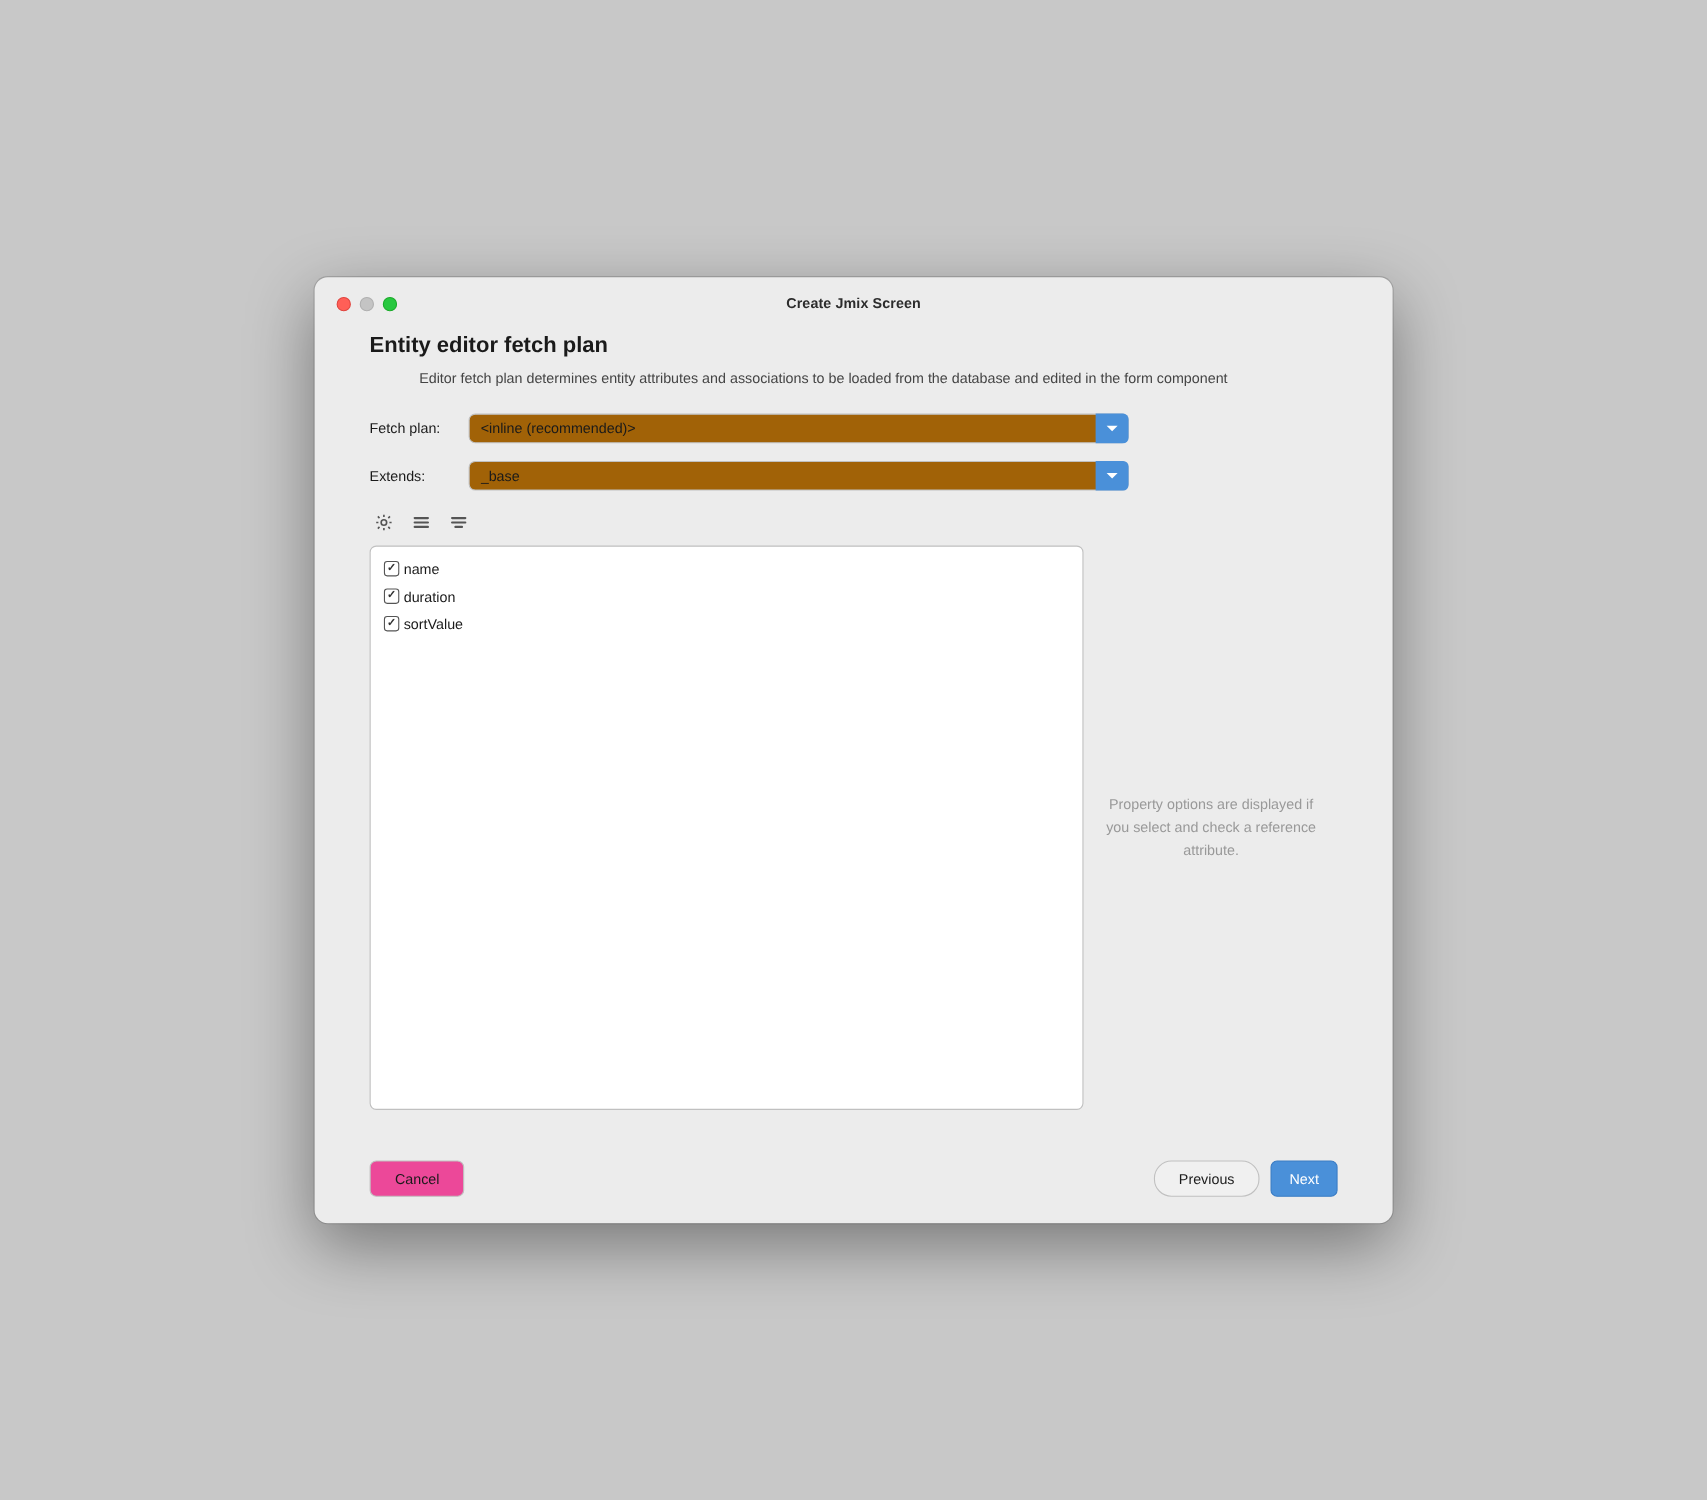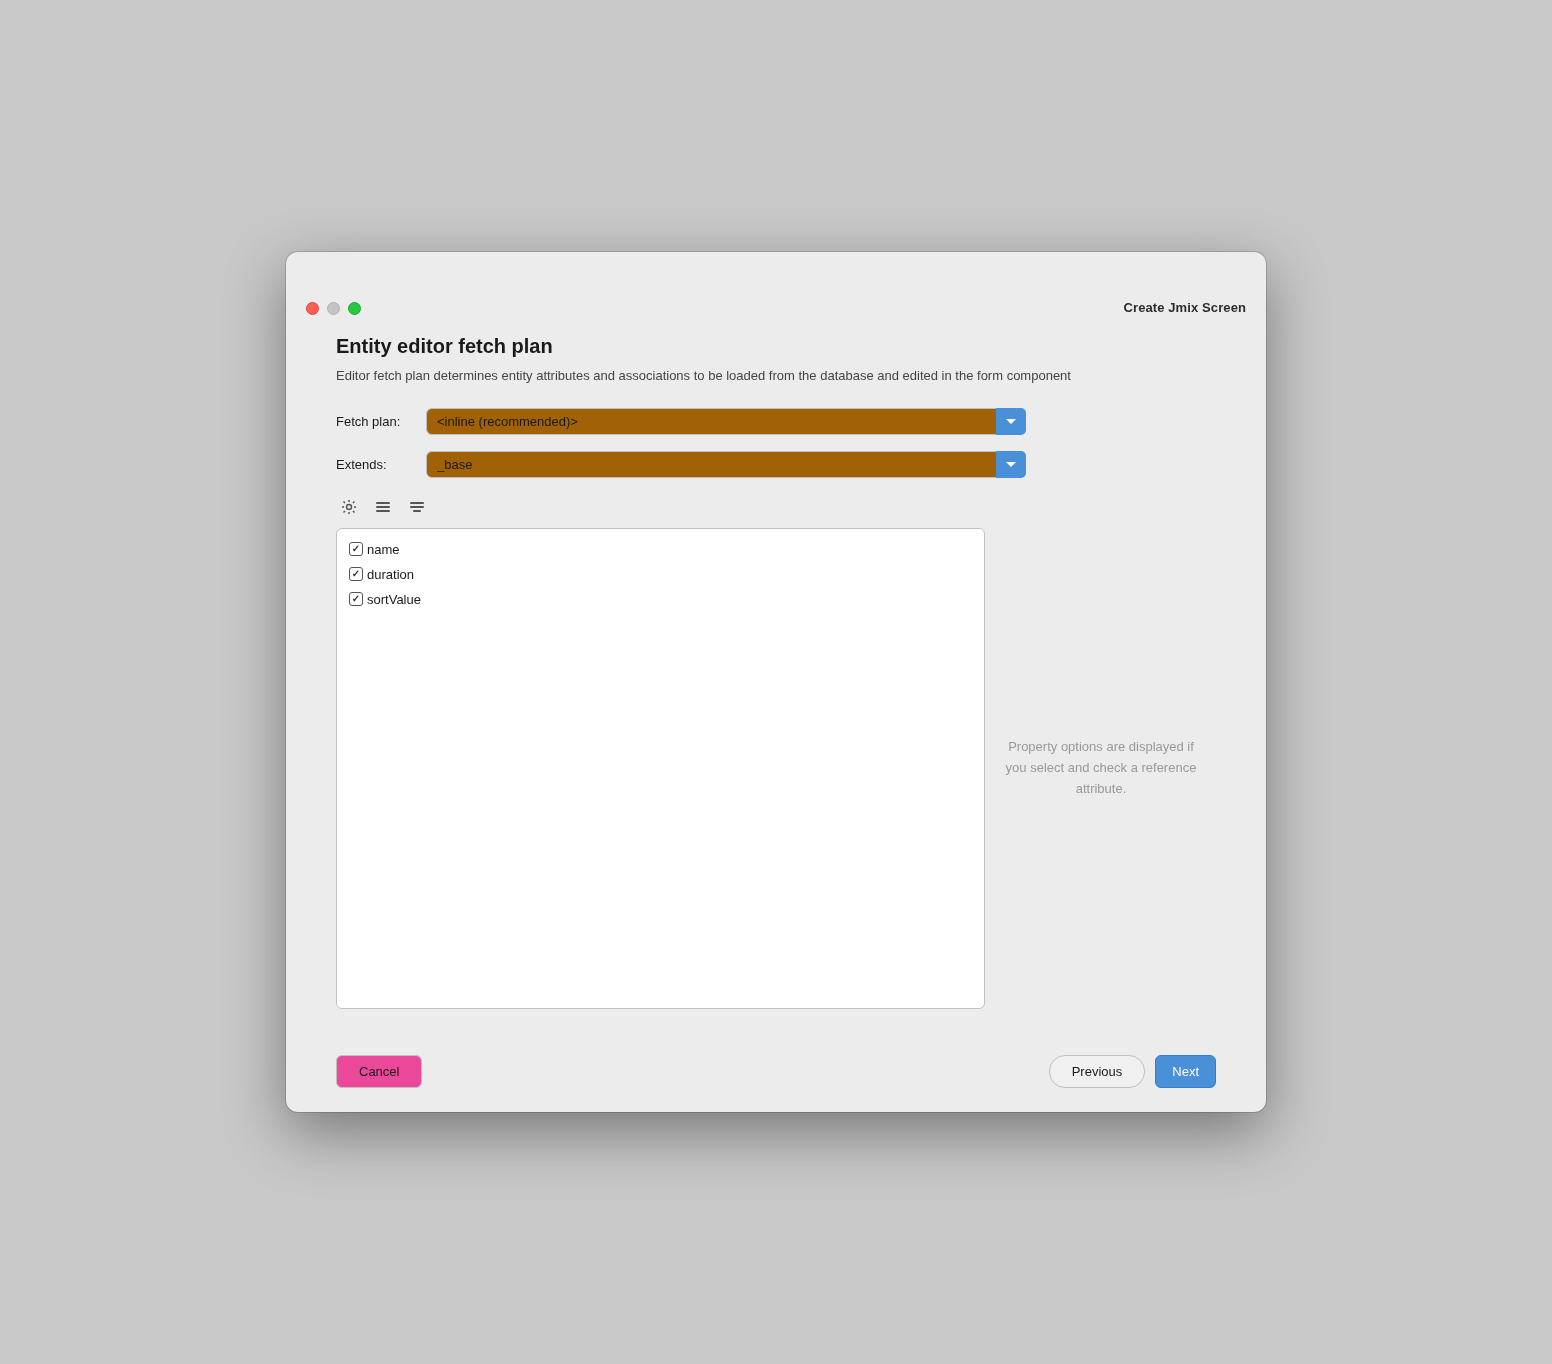--- a/index.html
+++ b/index.html
@@ -25,25 +25,24 @@
       width: 980px;
       min-height: 860px;
       display: flex;
       flex-direction: column;
       overflow: hidden;
     }
 
     .title-bar {
       display: flex;
       align-items: center;
-      justify-content: flex-end;
+      justify-content: center;
       padding: 16px 20px 10px 20px;
       position: relative;
       flex-shrink: 0;
-      margin-top: 32px;
     }
 
     .traffic-lights {
       position: absolute;
       left: 20px;
       top: 18px;
       display: flex;
       gap: 8px;
     }
 
@@ -88,20 +87,21 @@
       color: #1a1a1a;
       margin-bottom: 8px;
     }
 
     .section-description {
       font-size: 13px;
       color: #444;
       line-height: 1.5;
       margin-bottom: 22px;
       max-width: 780px;
+      text-align: right;
     }
 
     .form-row {
       display: flex;
       align-items: center;
       margin-bottom: 16px;
     }
 
     .form-label {
       font-size: 13px;

